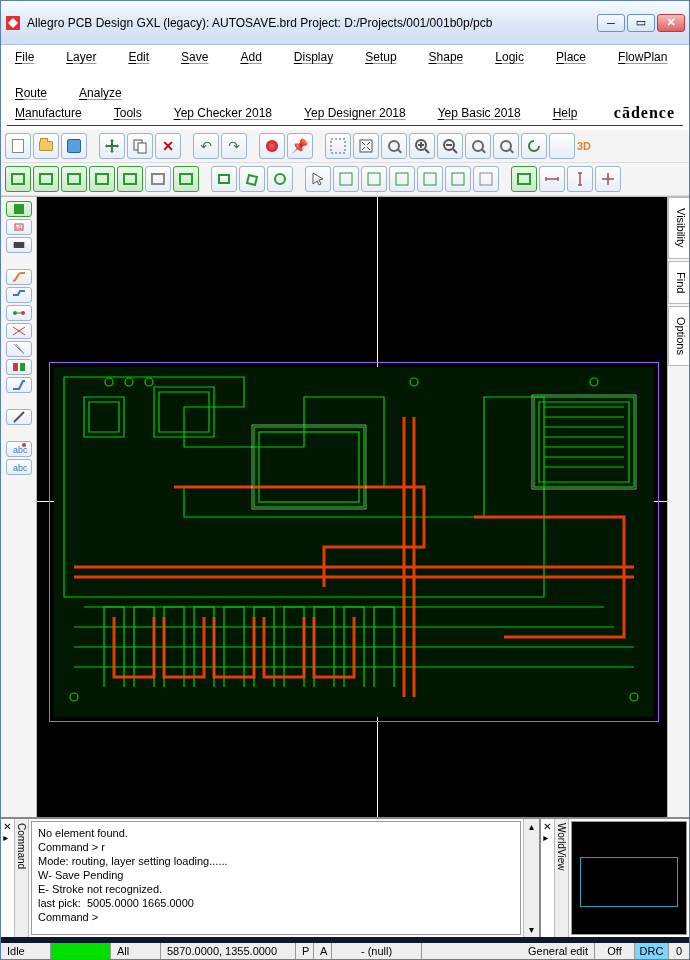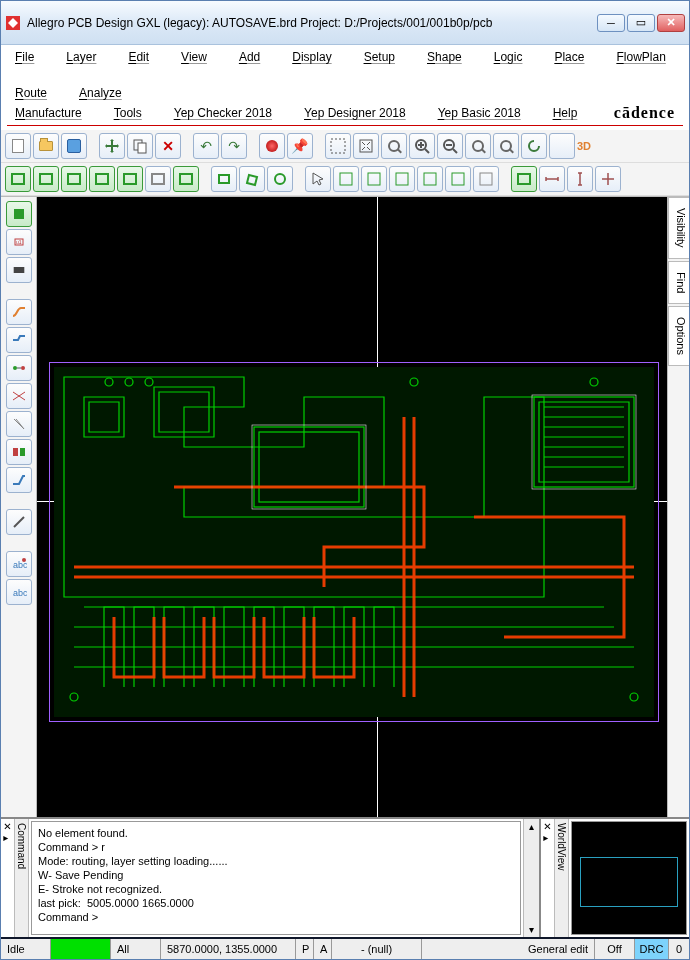--- a/index.html
+++ b/index.html
@@ -26,21 +26,21 @@
 .toolbars { background:#f4f4f4; border-bottom:1px solid #bbb; }
 .toolrow { display:flex; align-items:center; padding:3px 4px; gap:2px; border-bottom:1px solid #ddd; }
 .tbtn { width:26px; height:26px; border:1px solid #9cb2cf; border-radius:3px; background:linear-gradient(#fdfdfd,#e6eef8); display:flex; align-items:center; justify-content:center; cursor:pointer; }
 .tbtn.green { border-color:#3a9a3a; background:linear-gradient(#e8f8e8,#c8eac8); }
 .tbtn svg { width:16px; height:16px; }
 .tgap { width:8px; }
 
 
 .main { flex:1; display:flex; min-height:0; }
 .left-tools { width:36px; background:#f4f4f4; border-right:1px solid #bbb; display:flex; flex-direction:column; align-items:center; padding-top:4px; gap:2px; }
-.left-tools .tbtn { width:26px; height:26px; }
+.left-tools .tbtn { width:26px; height:16px; }
 
 .canvas-wrap { flex:1; display:flex; flex-direction:column; min-width:0; background:#000; position:relative; }
 .canvas { flex:1; background:#000; position:relative; overflow:hidden; }
 .crosshair-v { position:absolute; top:0; bottom:0; width:1px; background:#fff; left:54%; }
 .crosshair-h { position:absolute; left:0; right:0; height:1px; background:#fff; top:49%; }
 .board-outline { position:absolute; left:12px; right:8px; top:165px; height:360px; border:1px solid #a060ff; }
 .board-inner { position:absolute; inset:4px; }
 
 .right-tabs { width:22px; background:#f4f4f4; border-left:1px solid #bbb; display:flex; flex-direction:column; }
 .rtab { writing-mode:vertical-rl; padding:10px 2px; font-size:11px; border:1px solid #bbb; border-right:none; background:#fff; margin-bottom:2px; cursor:pointer; }
@@ -53,21 +53,21 @@
 .cmd-text { flex:1; font-size:11px; padding:4px 6px; overflow:auto; line-height:14px; border:1px solid #999; margin:2px; background:#fff; }
 .cmd-text div { white-space:pre; }
 .cmd-scroll { width:16px; background:#eee; border-left:1px solid #bbb; display:flex; flex-direction:column; justify-content:space-between; align-items:center; font-size:10px; padding:2px 0;}
 
 .worldview { width:150px; display:flex; background:#fff; border-left:2px solid #888;}
 .wv-tab { writing-mode:vertical-rl; font-size:10px; padding:4px 1px; background:#eee; border-right:1px solid #bbb;}
 .wv-box { flex:1; margin:2px; border:1px solid #999; background:#000; position:relative;}
 .wv-rect { position:absolute; left:8px; right:8px; top:35px; height:50px; border:1px solid #2aa0c0; }
 
 
-.statusbar { height:22px; background:#eee; border-top:2px solid #0f172a; display:flex; font-size:11px; }
+.statusbar { height:22px; background:#eee; border-top:6px solid #0f172a; display:flex; font-size:11px; }
 .status-cell { border-right:1px solid #999; padding:2px 6px; display:flex; align-items:center; white-space:nowrap; }
 .status-cell.green { background:#00e000; }
 .status-cell.yellow { background:#7dd3fc; }
 
 
 .i-folder { width:14px; height:10px; background:#f6c760; border:1px solid #b8923a; border-radius:1px; position:relative;}
 .i-folder::before{content:"";position:absolute;width:6px;height:3px;background:#f6c760;border:1px solid #b8923a;top:-4px;left:0;border-bottom:none;}
 .i-disk { width:14px;height:14px;background:#5aa0e0;border:1px solid #2a5f9f;border-radius:2px;}
 .i-doc { width:12px;height:14px;background:#fff;border:1px solid #888;}
 .i-x { color:#c00; font-weight:bold; font-size:14px;}
@@ -97,21 +97,21 @@
       <div class="win-btn">▭</div>
       <div class="win-btn close">✕</div>
     </div>
   </div>
 
   <div class="menubar">
     <div class="row" id="menu-row1">
         <span class="menu-item">File</span>
         <span class="menu-item">Layer</span>
         <span class="menu-item">Edit</span>
-        <span class="menu-item">View</span>
+        <span class="menu-item">Save</span>
         <span class="menu-item">Add</span>
         <span class="menu-item">Display</span>
         <span class="menu-item">Setup</span>
         <span class="menu-item">Shape</span>
         <span class="menu-item">Logic</span>
         <span class="menu-item">Place</span>
         <span class="menu-item">FlowPlan</span>
         <span class="menu-item">Route</span>
         <span class="menu-item">Analyze</span>
       </div>

